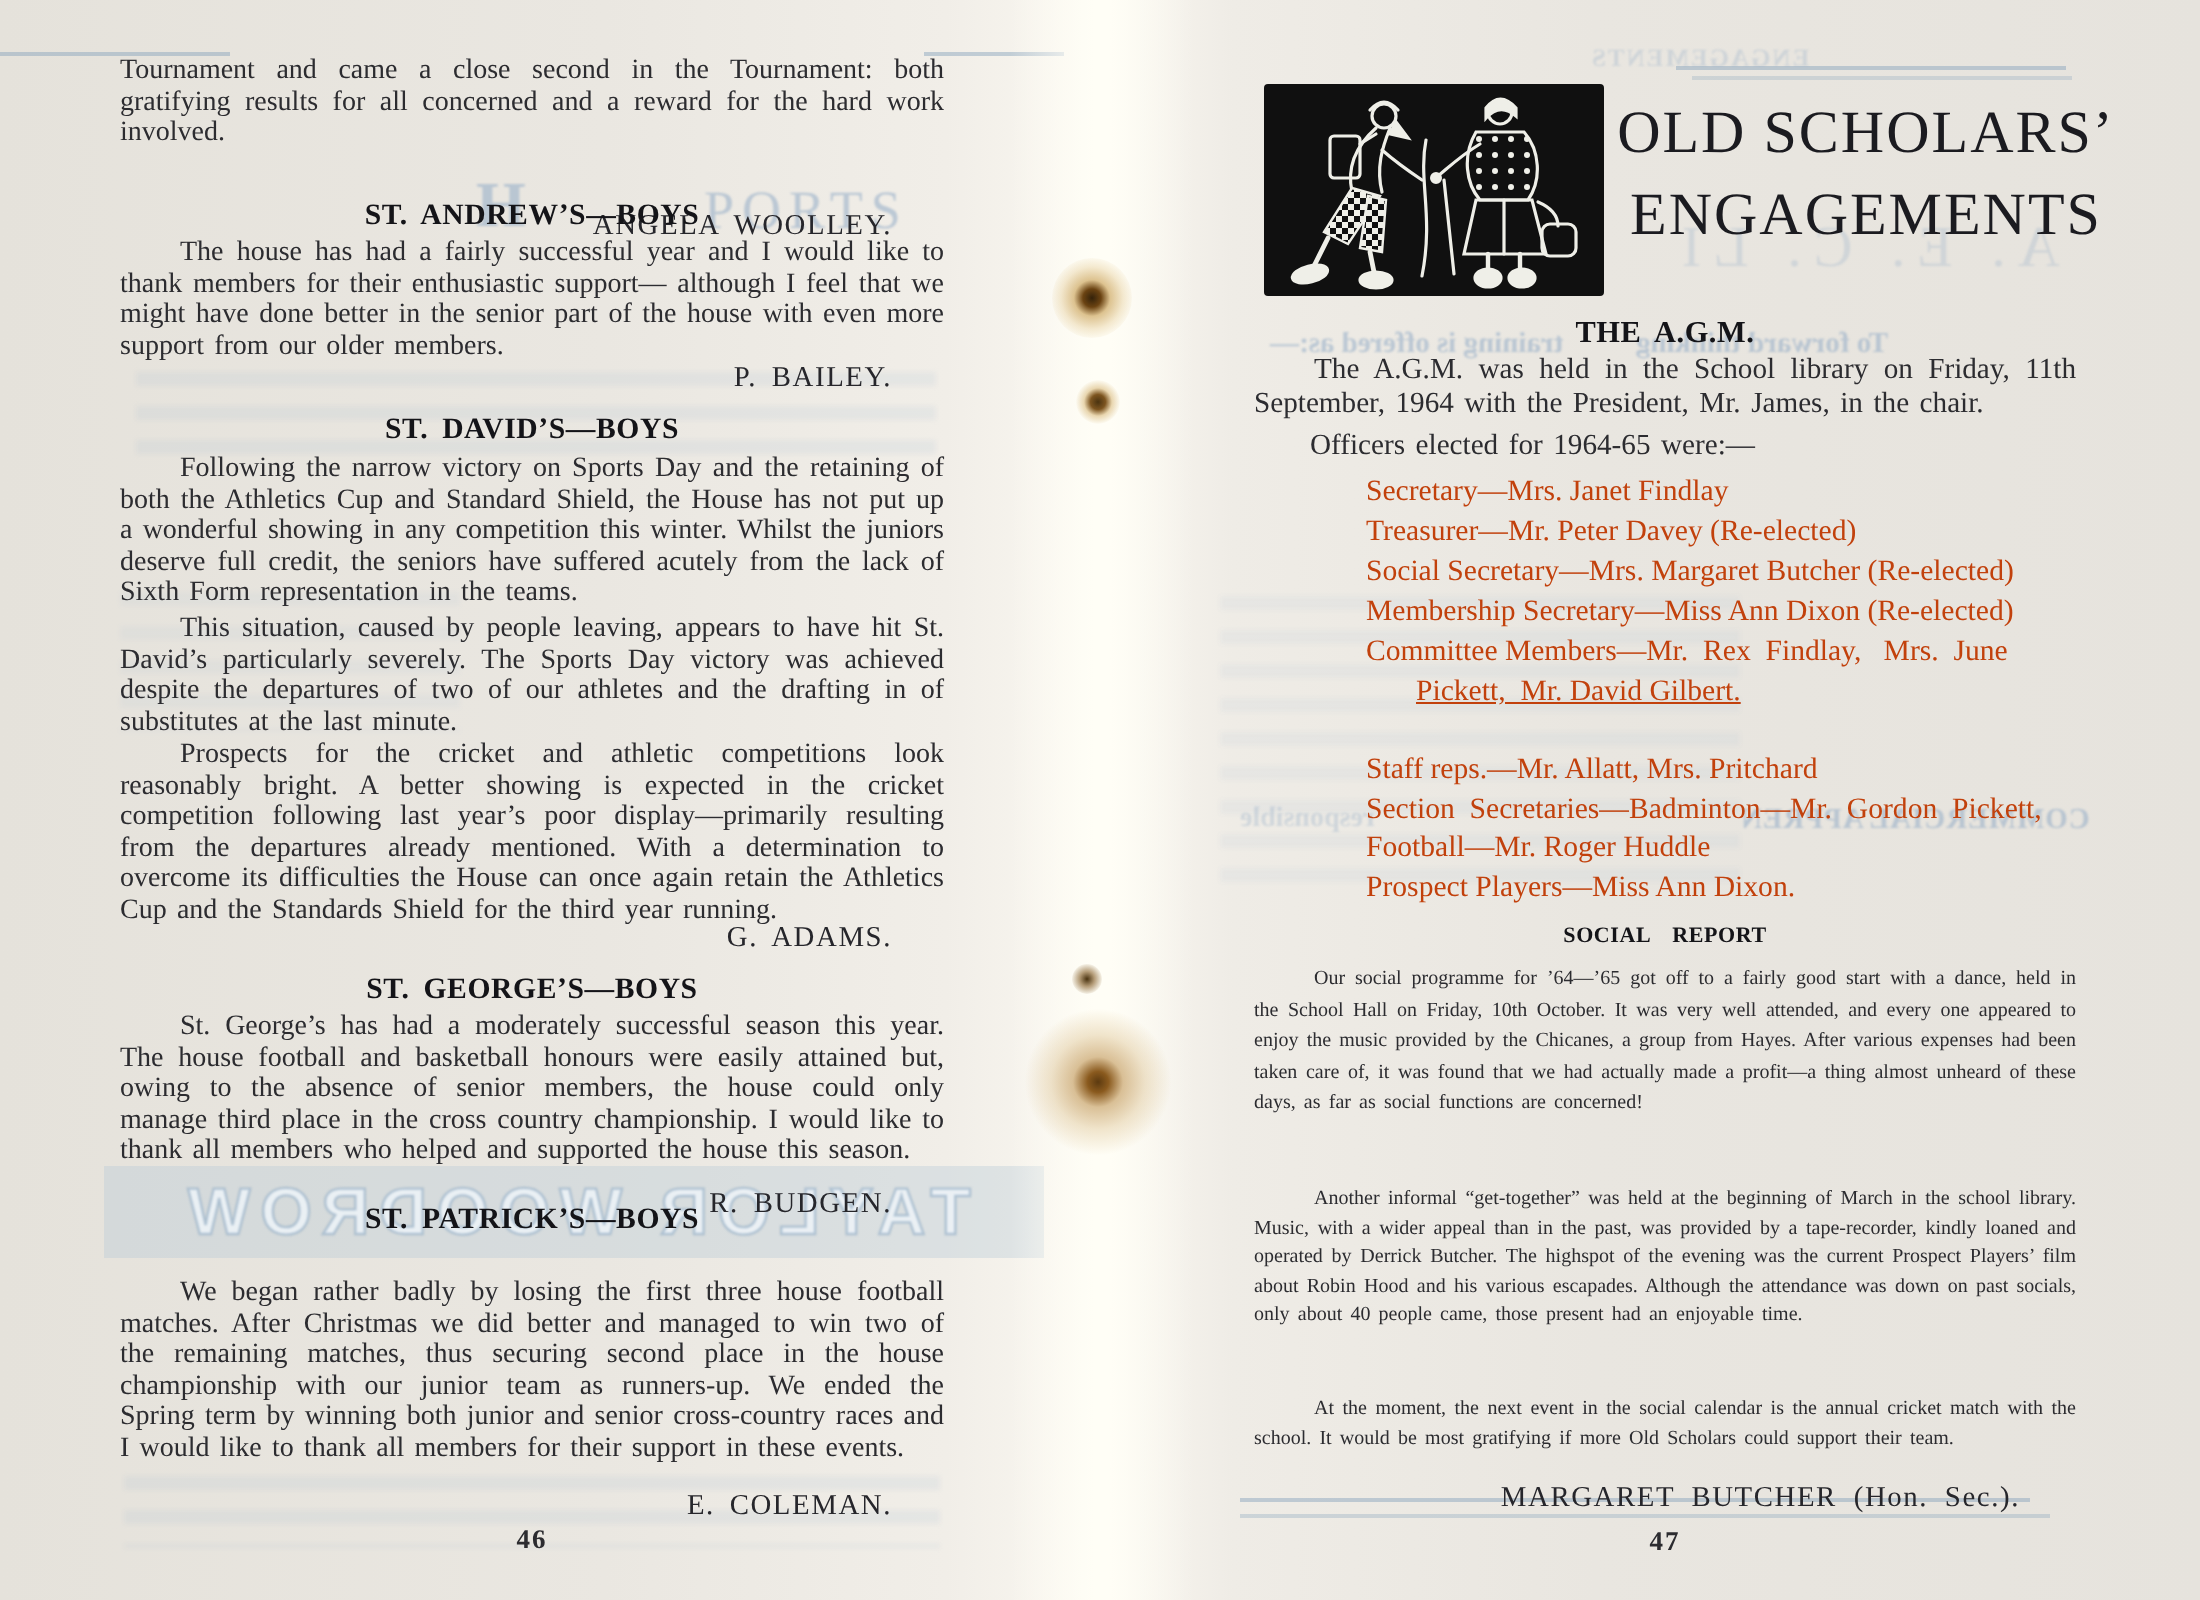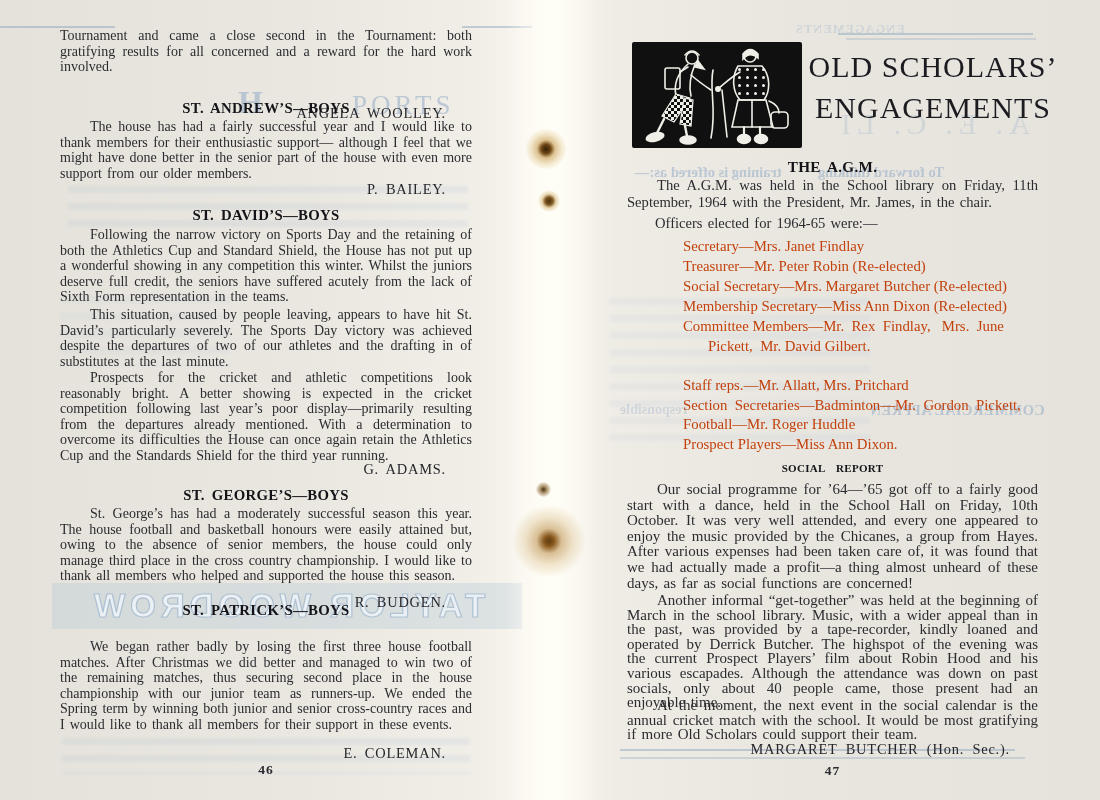--- a/index.html
+++ b/index.html
@@ -17,23 +17,23 @@
   .content-right{position:absolute;left:627px;top:0;width:411px;height:619px;}
   .bp{position:absolute;left:0;width:100%;text-align:justify;color:#2c2c30;
       font-size:14px;line-height:15.6px;word-spacing:1.6px;}
   .ind{text-indent:30px;}
   .hd{position:absolute;left:0;width:100%;text-align:center;font-weight:bold;color:#141418;
       font-size:14.8px;letter-spacing:.3px;word-spacing:3px;}
   .sig{position:absolute;left:0;width:100%;text-align:right;padding-right:26px;box-sizing:border-box;
        color:#26262b;font-size:14.4px;letter-spacing:.8px;word-spacing:3px;}
   .pgnum{position:absolute;left:0;width:100%;text-align:center;font-weight:bold;
          font-size:13.5px;letter-spacing:1px;color:#2c2c30;}
-  .rbody{font-size:15px;}
+  .rbody{font-size:10px;}
   .off{position:absolute;left:56px;right:0;color:#c2410c;font-size:14.8px;line-height:19px;white-space:pre-wrap;}
-  .off.cont{left:81px;}
+  .off.cont{left:81px;text-decoration:underline;}
   
   .illus{position:absolute;left:632px;top:42px;width:170px;height:106px;}
   .assoc-title{position:absolute;left:800px;top:46px;width:266px;text-align:center;
                font-size:30px;line-height:41px;letter-spacing:1px;color:#1b1b20;}
   
   .ghost{position:absolute;color:rgba(145,172,198,.55);filter:blur(.5px);pointer-events:none;}
   .mir{transform:scaleX(-1);}
   .grule{position:absolute;height:1.5px;background:rgba(130,160,186,.45);pointer-events:none;}
   .gtex{position:absolute;pointer-events:none;filter:blur(1.2px);
         background:repeating-linear-gradient(180deg,rgba(150,178,204,.12) 0 7px,rgba(150,178,204,0) 7px 17px);}
@@ -164,21 +164,21 @@
     <div>OLD SCHOLARS’</div>
     <div>ENGAGEMENTS</div>
   </div>
 
   <div class="content-right">
     <div class="hd" style="top:158px;font-size:15.2px;">THE A.G.M.</div>
     <p class="bp rbody ind" style="top:177px;margin:0;line-height:17px;font-size:14.6px;">The A.G.M. was held in the School library on Friday, 11th September, 1964 with the President, Mr. James, in the chair.</p>
     <div class="bp rbody" style="top:216px;text-indent:28px;text-align:left;font-size:14.6px;">Officers elected for 1964-65 were:—</div>
 
     <div class="off" style="top:237px;">Secretary—Mrs. Janet Findlay</div>
-    <div class="off" style="top:257px;">Treasurer—Mr. Peter Robin (Re-elected)</div>
+    <div class="off" style="top:257px;">Treasurer—Mr. Peter Davey (Re-elected)</div>
     <div class="off" style="top:277px;">Social Secretary—Mrs. Margaret Butcher (Re-elected)</div>
     <div class="off" style="top:297px;">Membership Secretary—Miss Ann Dixon (Re-elected)</div>
     <div class="off" style="top:317px;">Committee Members—Mr.  Rex  Findlay,   Mrs.  June</div>
     <div class="off cont" style="top:337px;">Pickett,  Mr. David Gilbert.</div>
     <div class="off" style="top:376px;">Staff reps.—Mr. Allatt, Mrs. Pritchard</div>
     <div class="off" style="top:396px;">Section  Secretaries—Badminton—Mr.  Gordon  Pickett,</div>
     <div class="off" style="top:415px;">Football—Mr. Roger Huddle</div>
     <div class="off" style="top:435px;">Prospect Players—Miss Ann Dixon.</div>
 
     <div class="hd" style="top:462px;font-size:11px;word-spacing:8px;">SOCIAL REPORT</div>

